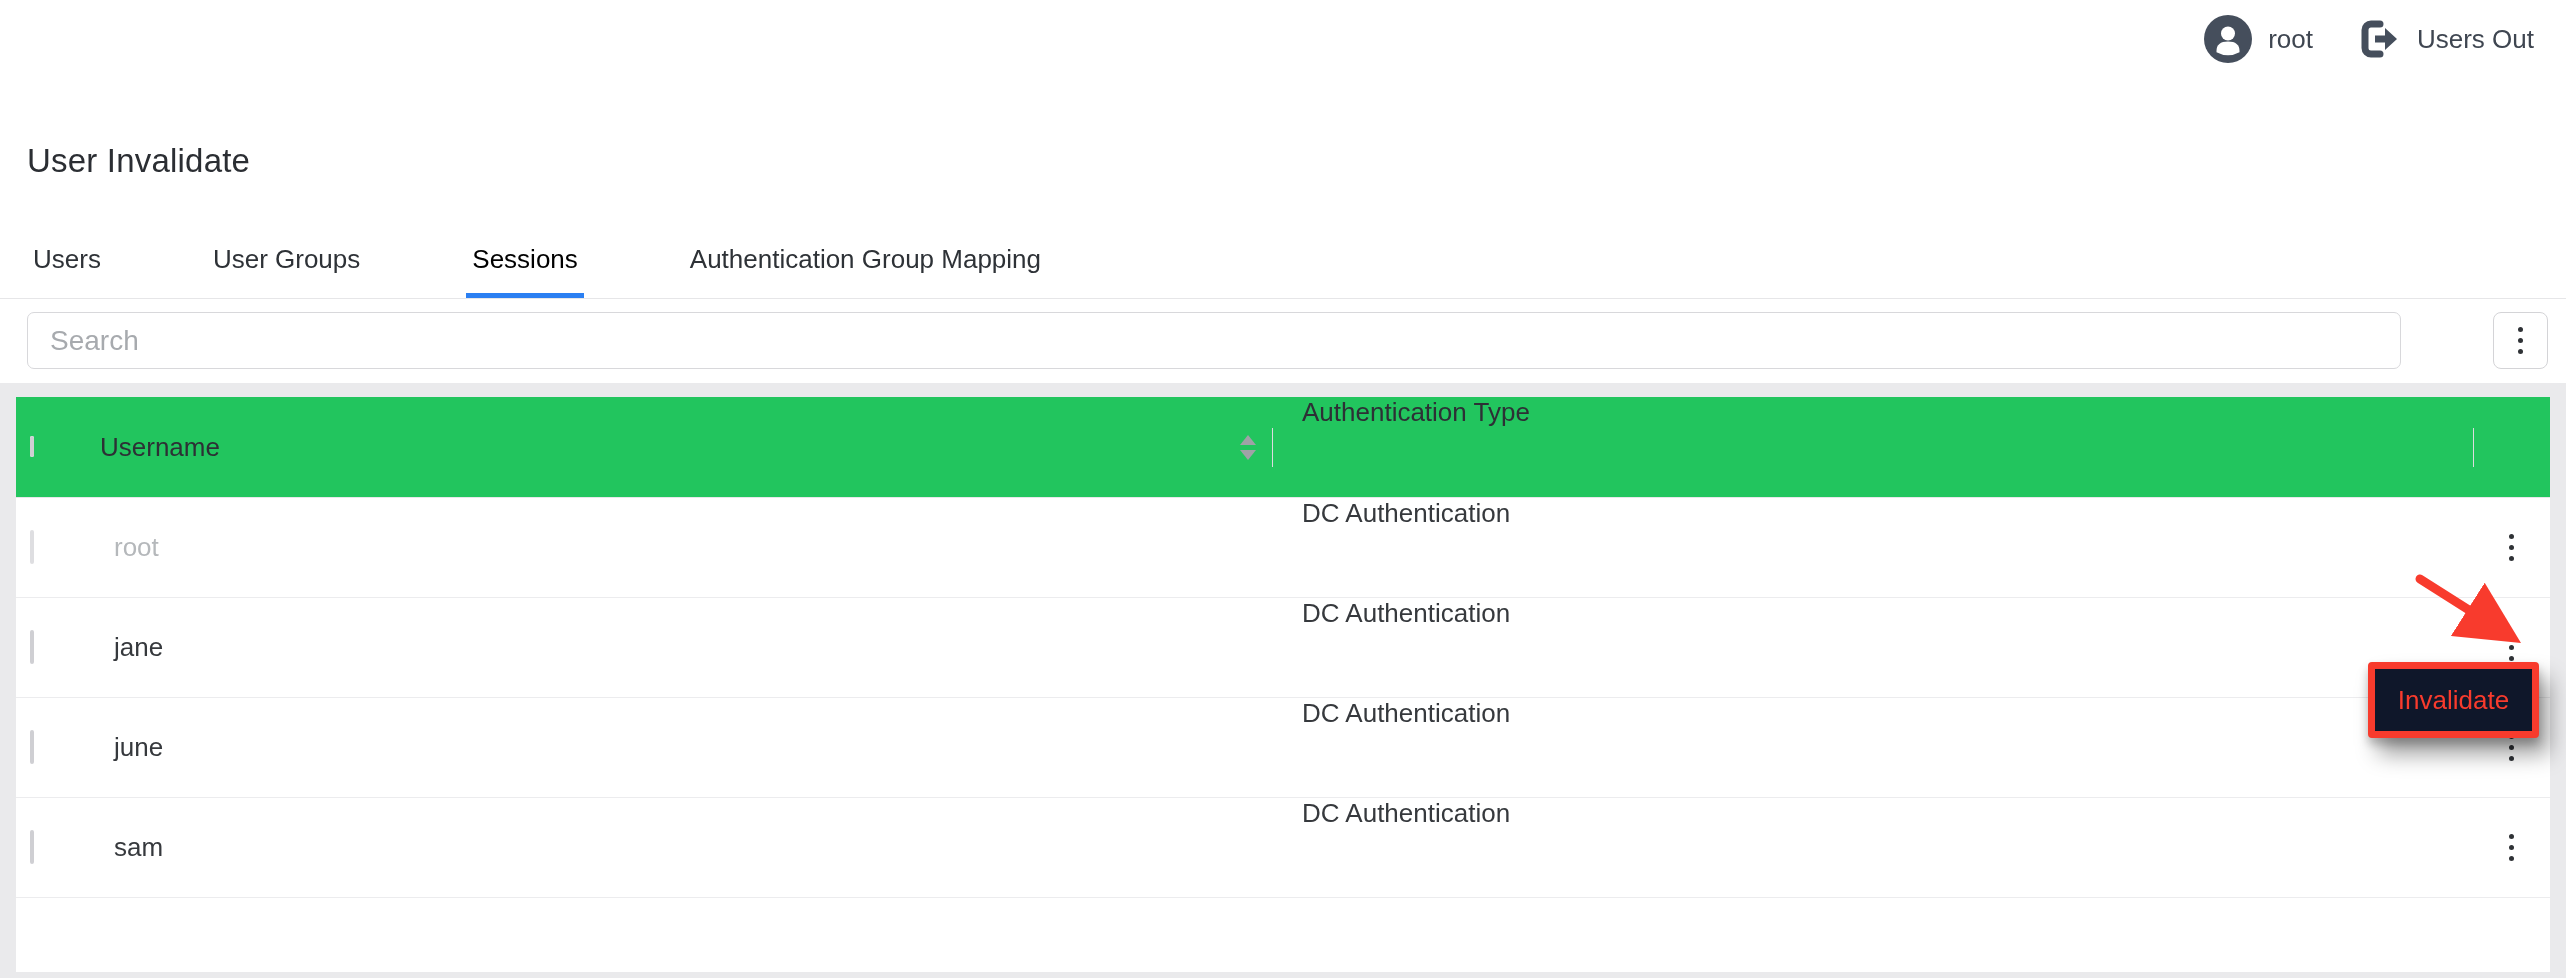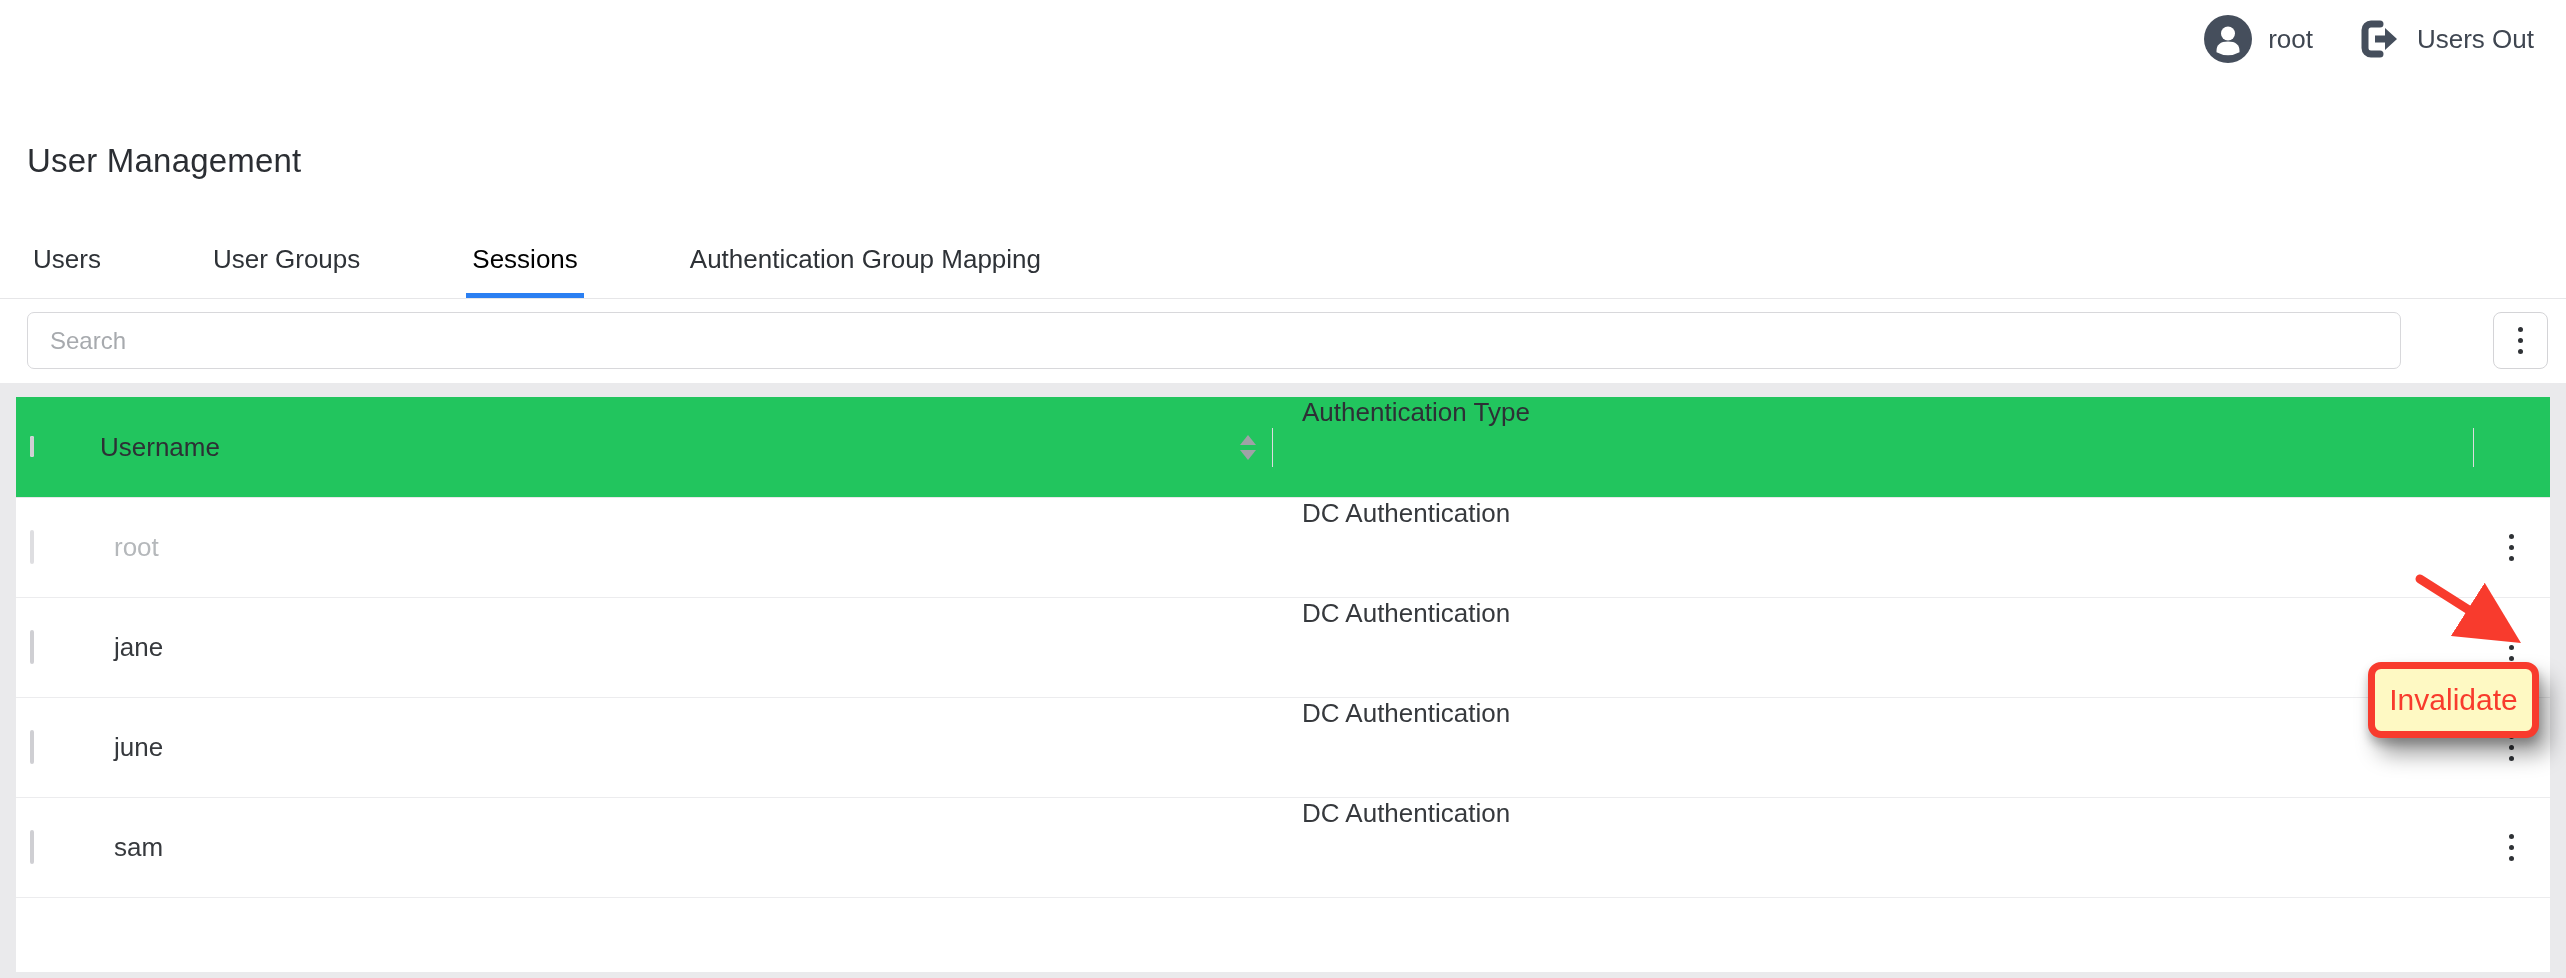--- a/index.html
+++ b/index.html
@@ -35,21 +35,21 @@
     border-bottom:5px solid transparent; cursor:pointer; white-space:nowrap;
   }
   .tab.active { color:#000000; border-bottom-color:#2b7ff2; }
   
   .search-row {
     display:flex; align-items:stretch; margin:13px 18px 0 27px; height:57px;
   }
   .search-input {
     flex:0 0 auto; width:2374px; height:57px;
     border:1px solid #d8d8db; border-radius:7px;
-    font-size:24px; color:#33363a; padding:0 22px;
+    font-size:28px; color:#33363a; padding:0 22px;
     font-family:"Liberation Sans", sans-serif; outline:none; background:#fff;
   }
   .search-input::placeholder { color:#a7aaae; }
   .toolbar-kebab {
     margin-left:auto; width:55px; height:57px;
     border:1px solid #d4d4d7; border-radius:8px; background:#fff;
     display:flex; align-items:center; justify-content:center; cursor:pointer;
   }
   
   .kebab { display:inline-flex; flex-direction:column; gap:6px; padding:6px; cursor:pointer; }
@@ -83,24 +83,24 @@
     background:#fff; margin-left:14px; flex:0 0 auto; cursor:pointer;
   }
   .row { height:100px; border-bottom:1px solid #ececee; font-size:26px; color:#36393d; }
   .row .uname { padding-left:14px; }
   .row.muted .uname { color:#b5b8bb; }
   .row.muted .checkbox { border-color:#dedee1; }
   
   .annotation-arrow { position:absolute; left:2374px; top:168px; pointer-events:none; z-index:6; }
   .invalidate-popup {
     position:absolute; left:2352px; top:265px; width:171px; height:76px; z-index:5;
-    background:#fef9c3; border:7px solid #f83b2d; border-radius:13px;
+    background:#0f172a; border:7px solid #f83b2d; border-radius:4px;
     box-shadow:10px 16px 22px rgba(0,0,0,.38), 0 6px 10px rgba(0,0,0,.22);
     display:flex; align-items:center; justify-content:center;
-    font-size:30px; color:#f83b2d; cursor:pointer;
+    font-size:26px; color:#f83b2d; cursor:pointer;
   }
 </style>
 </head>
 <body>
 
 <div class="white-head">
   <header class="topbar">
     <span class="who">
       <span style="display:inline-flex;">
         <svg width="48" height="48" viewBox="0 0 48 48">
@@ -115,21 +115,21 @@
       <span style="display:inline-flex;">
         <svg width="44" height="44" viewBox="0 0 44 44">
           <path d="M23 7 H14 a6 6 0 0 0 -6 6 v18 a6 6 0 0 0 6 6 h9" fill="none" stroke="#454e5c" stroke-width="7" stroke-linecap="round"></path>
           <path d="M18 18.5 h10 v-7.5 l12 11 l-12 11 v-7.5 h-10 z" fill="#454e5c"></path>
         </svg>
       </span>
       <span>Users Out</span>
     </span>
   </header>
 
-  <h1 class="page-title">User Management</h1>
+  <h1 class="page-title">User Invalidate</h1>
 
   <nav class="tabbar">
     <div class="tab">Users</div>
     <div class="tab">User Groups</div>
     <div class="tab active">Sessions</div>
     <div class="tab">Authentication Group Mapping</div>
   </nav>
 
   <div class="search-row">
     <input class="search-input" type="text" placeholder="Search" style="">

